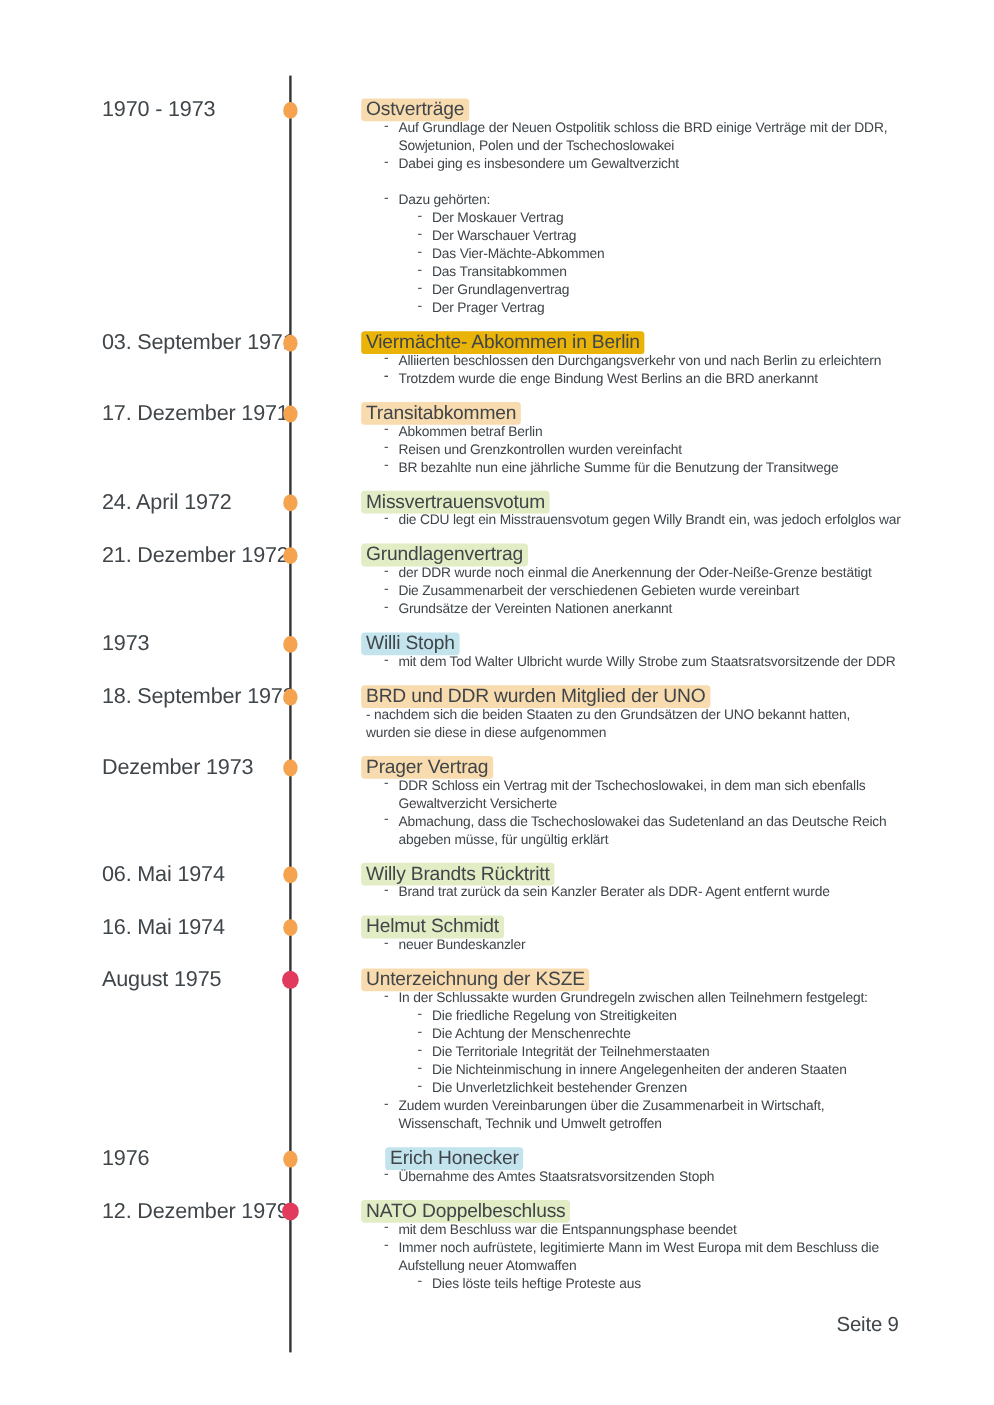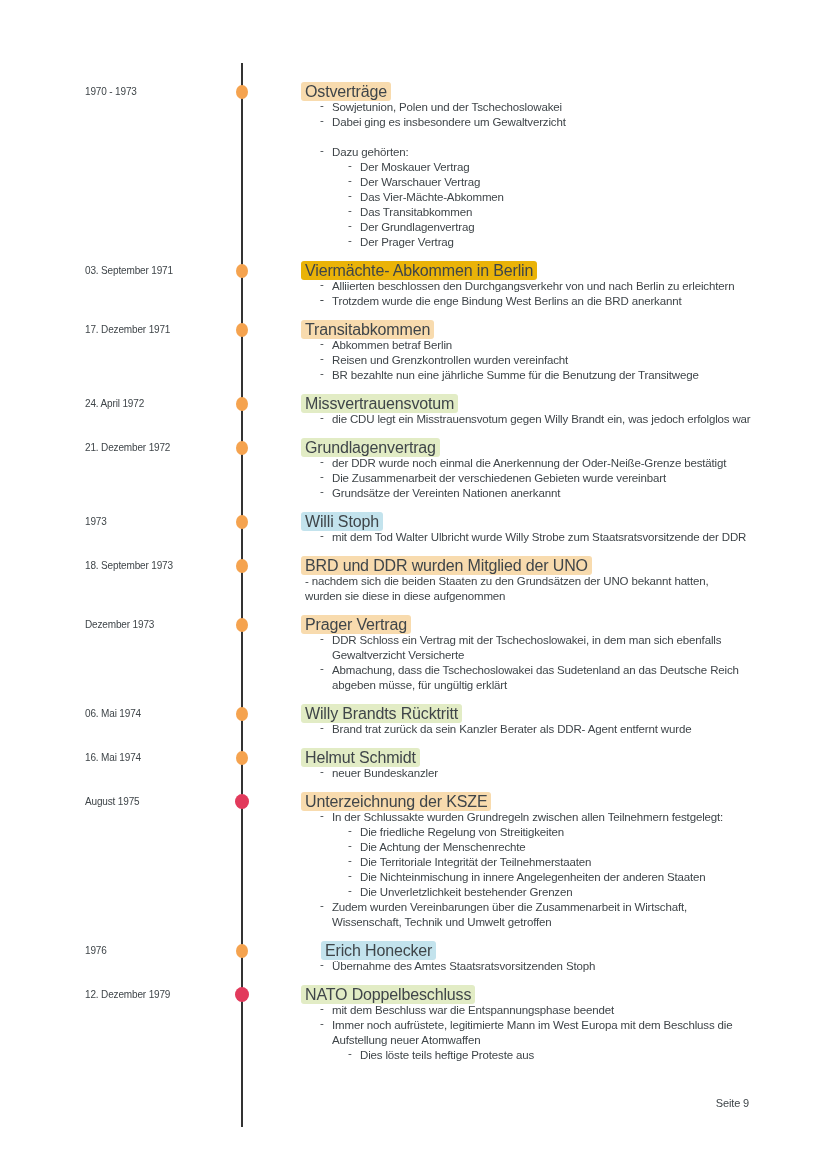--- a/index.html
+++ b/index.html
@@ -25,21 +25,21 @@
     position: absolute;
     left: 0;
     top: 84px;
     width: 828px;
   }
   .block { position: relative; margin-bottom: 13px; }
   .date {
     position: absolute;
     left: 85px;
     top: 0;
-    font-size: 10px;
+    font-size: 18px;
     line-height: 15px;
     color: #3F4549;
     white-space: nowrap;
   }
   .dot {
     position: absolute;
     left: 236px;
     top: 1px;
     width: 12px;
     height: 14px;
@@ -72,37 +72,37 @@
     top: -2px;
     font-size: 11.5px;
   }
   .lvl1 .dash { left: 15px; }
   .lvl2 .dash { left: 43px; }
   .spacer { height: 15px; }
   .footer {
     position: absolute;
     right: 79px;
     top: 1096px;
-    font-size: 11px;
+    font-size: 17px;
     line-height: 15px;
     color: #3F4549;
   }
 </style>
 </head>
 <body>
 
 <div class="page">
   <div class="timeline-line"></div>
   <div class="blocks" id="blocks">
       <div class="block">
         <div class="date">1970 - 1973</div>
         <div class="dot orange" style="background: rgb(245, 163, 79);"></div>
         <div class="content">
           <div class="title"><span class="hl" style="background: rgb(248, 219, 174);">Ostverträge</span></div>
-          <div class="line lvl1"><span class="dash">-</span></div>
+          <div class="line lvl1"><span class="dash">-</span><span class="txt">Auf Grundlage der Neuen Ostpolitik schloss die BRD einige Verträge mit der DDR,</span></div>
           <div class="line lvl1"><span class="txt">Sowjetunion, Polen und der Tschechoslowakei</span></div>
           <div class="line lvl1"><span class="dash">-</span><span class="txt">Dabei ging es insbesondere um Gewaltverzicht</span></div>
           <div class="spacer"></div>
           <div class="line lvl1"><span class="dash">-</span><span class="txt">Dazu gehörten:</span></div>
           <div class="line lvl2"><span class="dash">-</span><span class="txt">Der Moskauer Vertrag</span></div>
           <div class="line lvl2"><span class="dash">-</span><span class="txt">Der Warschauer Vertrag</span></div>
           <div class="line lvl2"><span class="dash">-</span><span class="txt">Das Vier-Mächte-Abkommen</span></div>
           <div class="line lvl2"><span class="dash">-</span><span class="txt">Das Transitabkommen</span></div>
           <div class="line lvl2"><span class="dash">-</span><span class="txt">Der Grundlagenvertrag</span></div>
           <div class="line lvl2"><span class="dash">-</span><span class="txt">Der Prager Vertrag</span></div>

